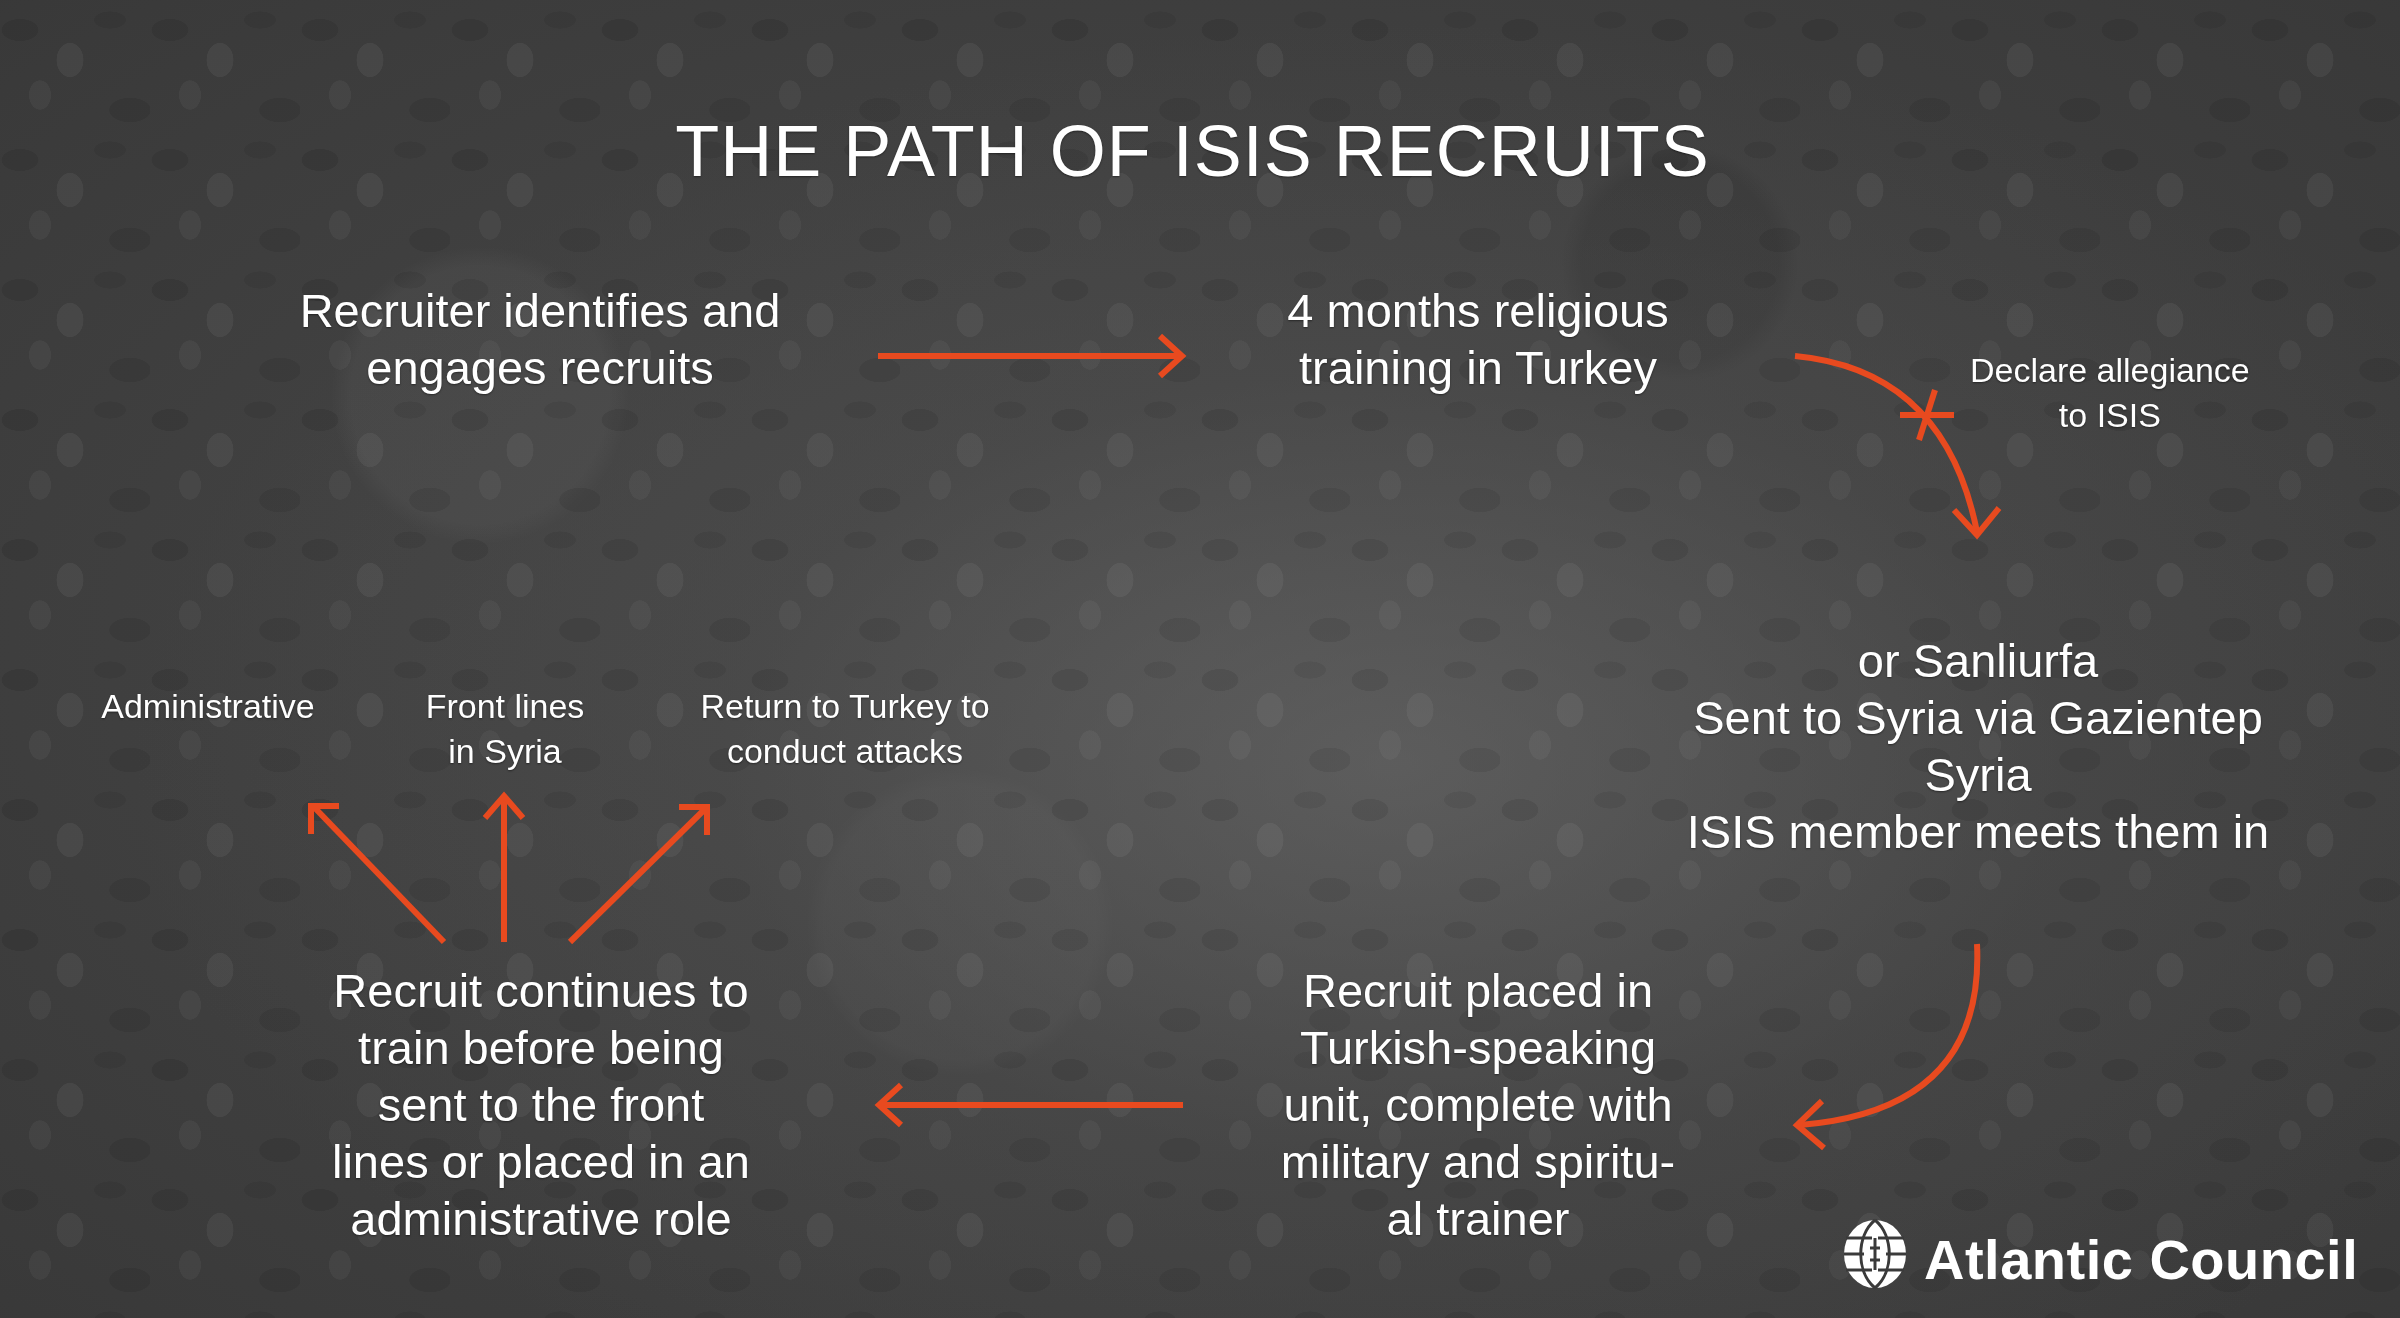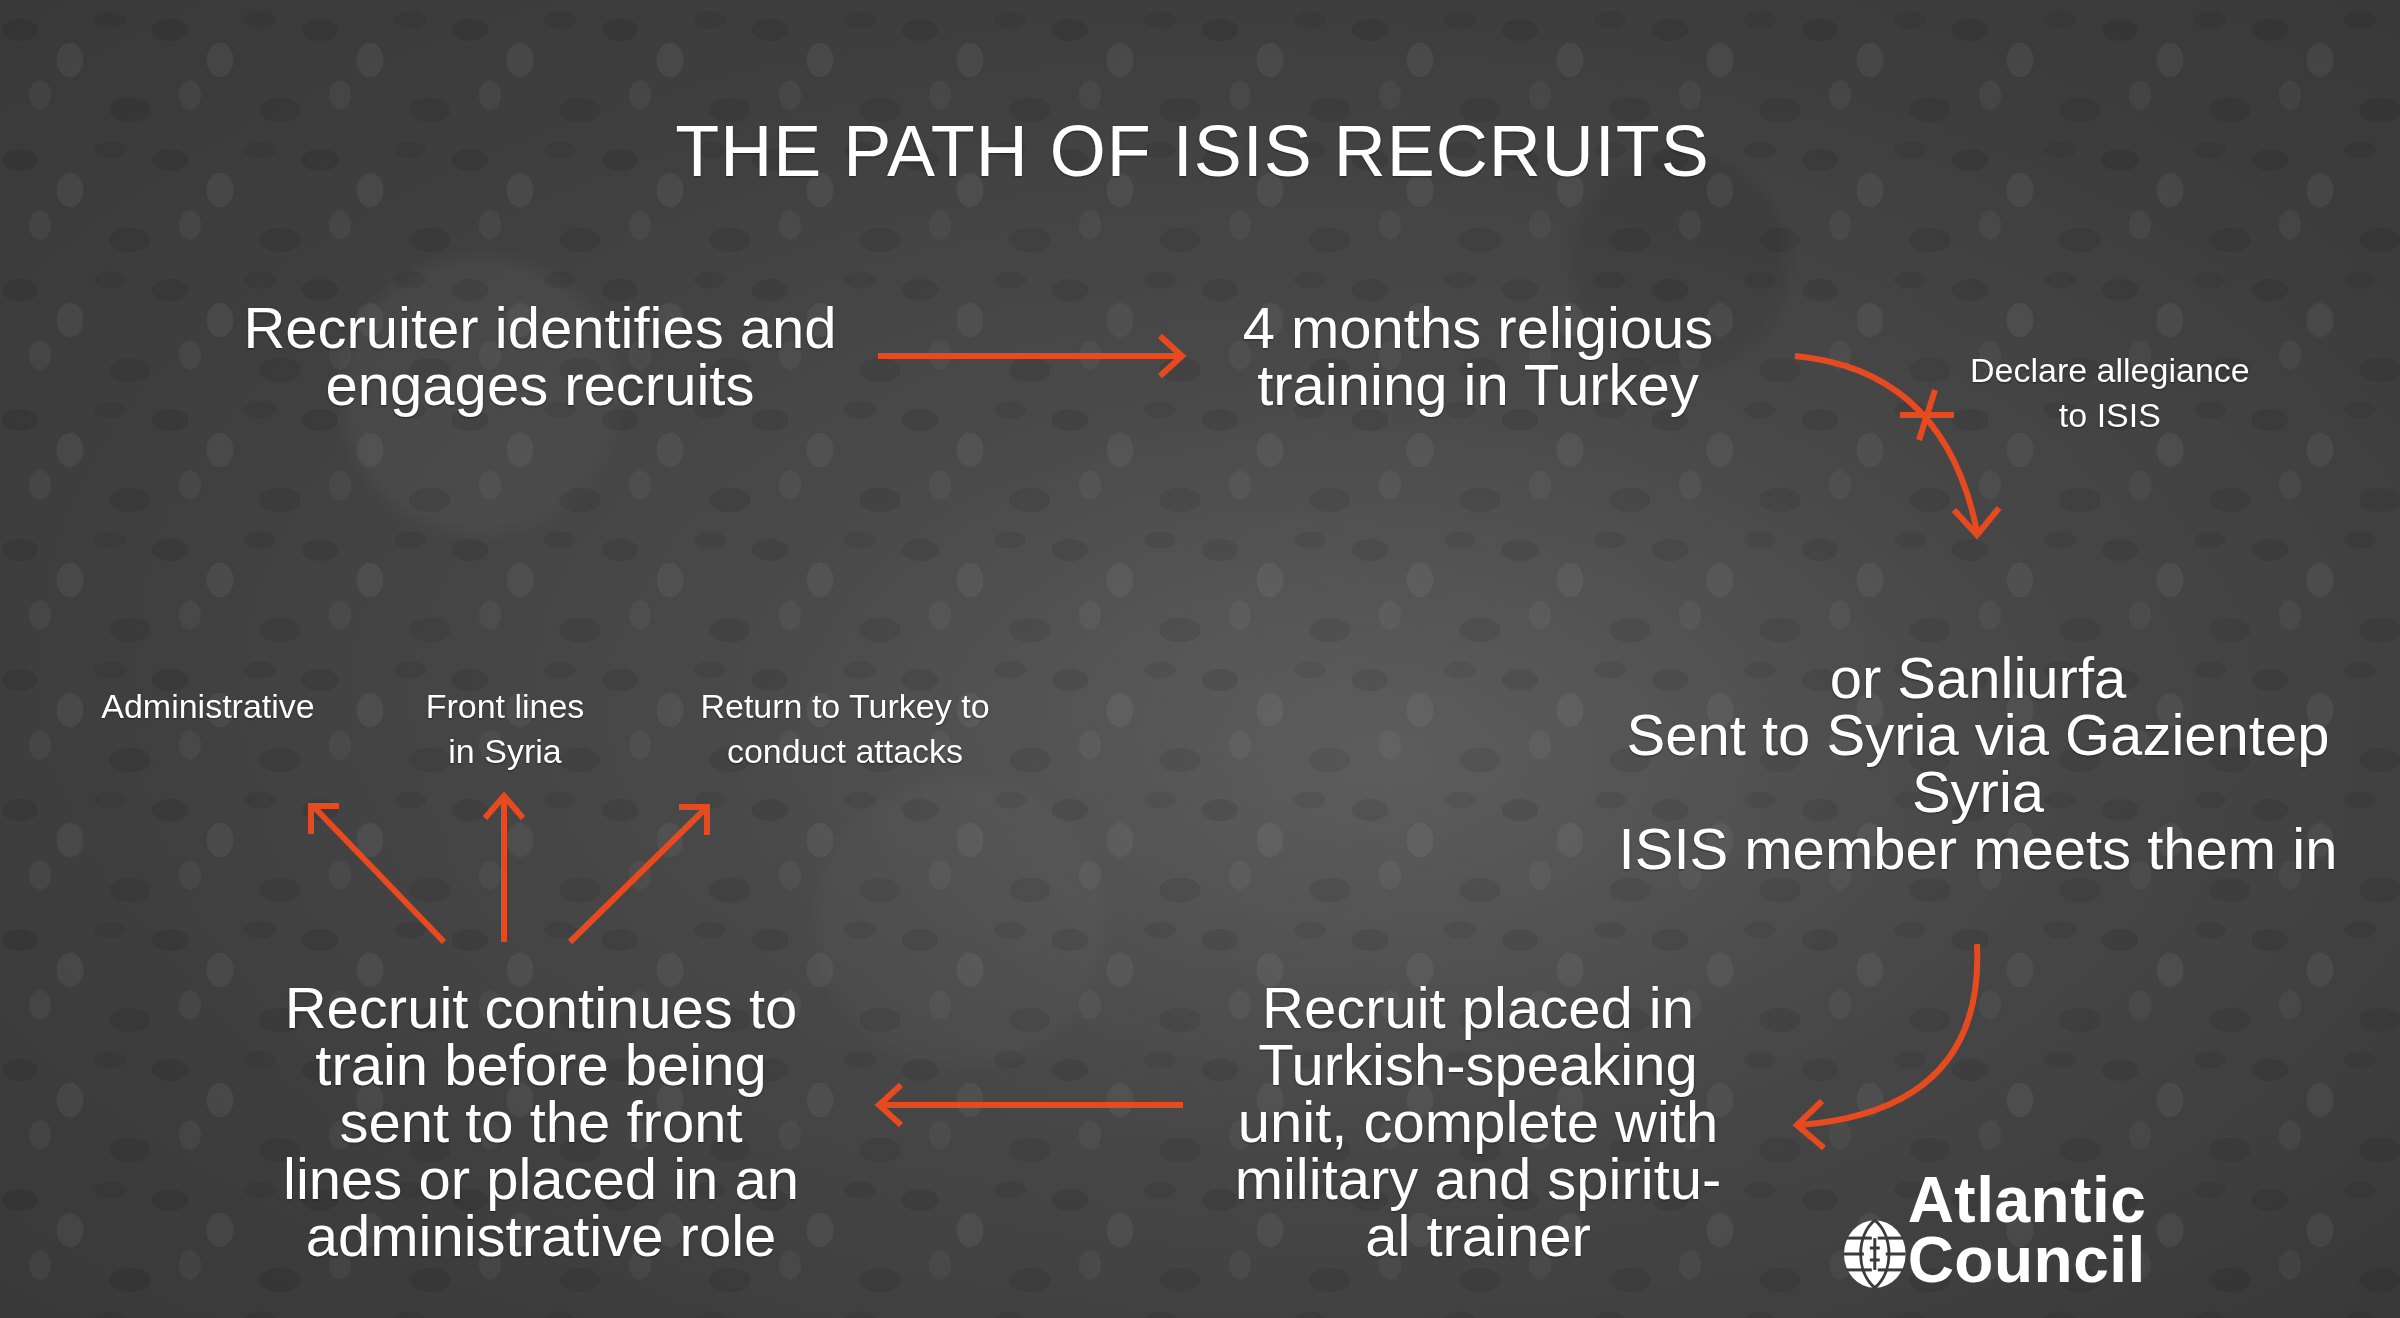--- a/index.html
+++ b/index.html
@@ -26,30 +26,30 @@
     background-size: 150px 130px;
   }
   .txt {
     position: absolute; text-align: center; white-space: nowrap;
     text-shadow: 0 1px 2px rgba(0,0,0,0.45);
   }
   .title {
     left: 0; width: 2385px; top: 58px; font-size: 72px; line-height: 90px;
     letter-spacing: 1px; font-weight: normal; text-align: center;
   }
-  .step { font-size: 58px; line-height: 57px; width: 760px; margin-top: 17px; }
+  .step { font-size: 47px; line-height: 57px; width: 760px; }
   .step .line { display: block; }
   .small { font-size: 34px; line-height: 45px; }
   .small .line { display: block; }
   #diagram { position: absolute; left: 0; top: 0; }
   .logo {
     position: absolute; left: 1842px; top: 1210px; height: 80px; display: flex; align-items: flex-end;
   }
   .logo-text {
-    font-weight: bold; font-size: 64px; line-height: 60px; margin-left: 0; letter-spacing: 0.5px;
+    font-weight: bold; font-size: 56px; line-height: 60px; margin-left: 16px; letter-spacing: 0.5px;
   }
 </style>
 </head>
 <body>
 
 <div class="camo"></div>
 
 <h1 class="txt title">THE PATH OF ISIS RECRUITS</h1>
 
 <div class="txt step" style="left:160px; top:282px;">

